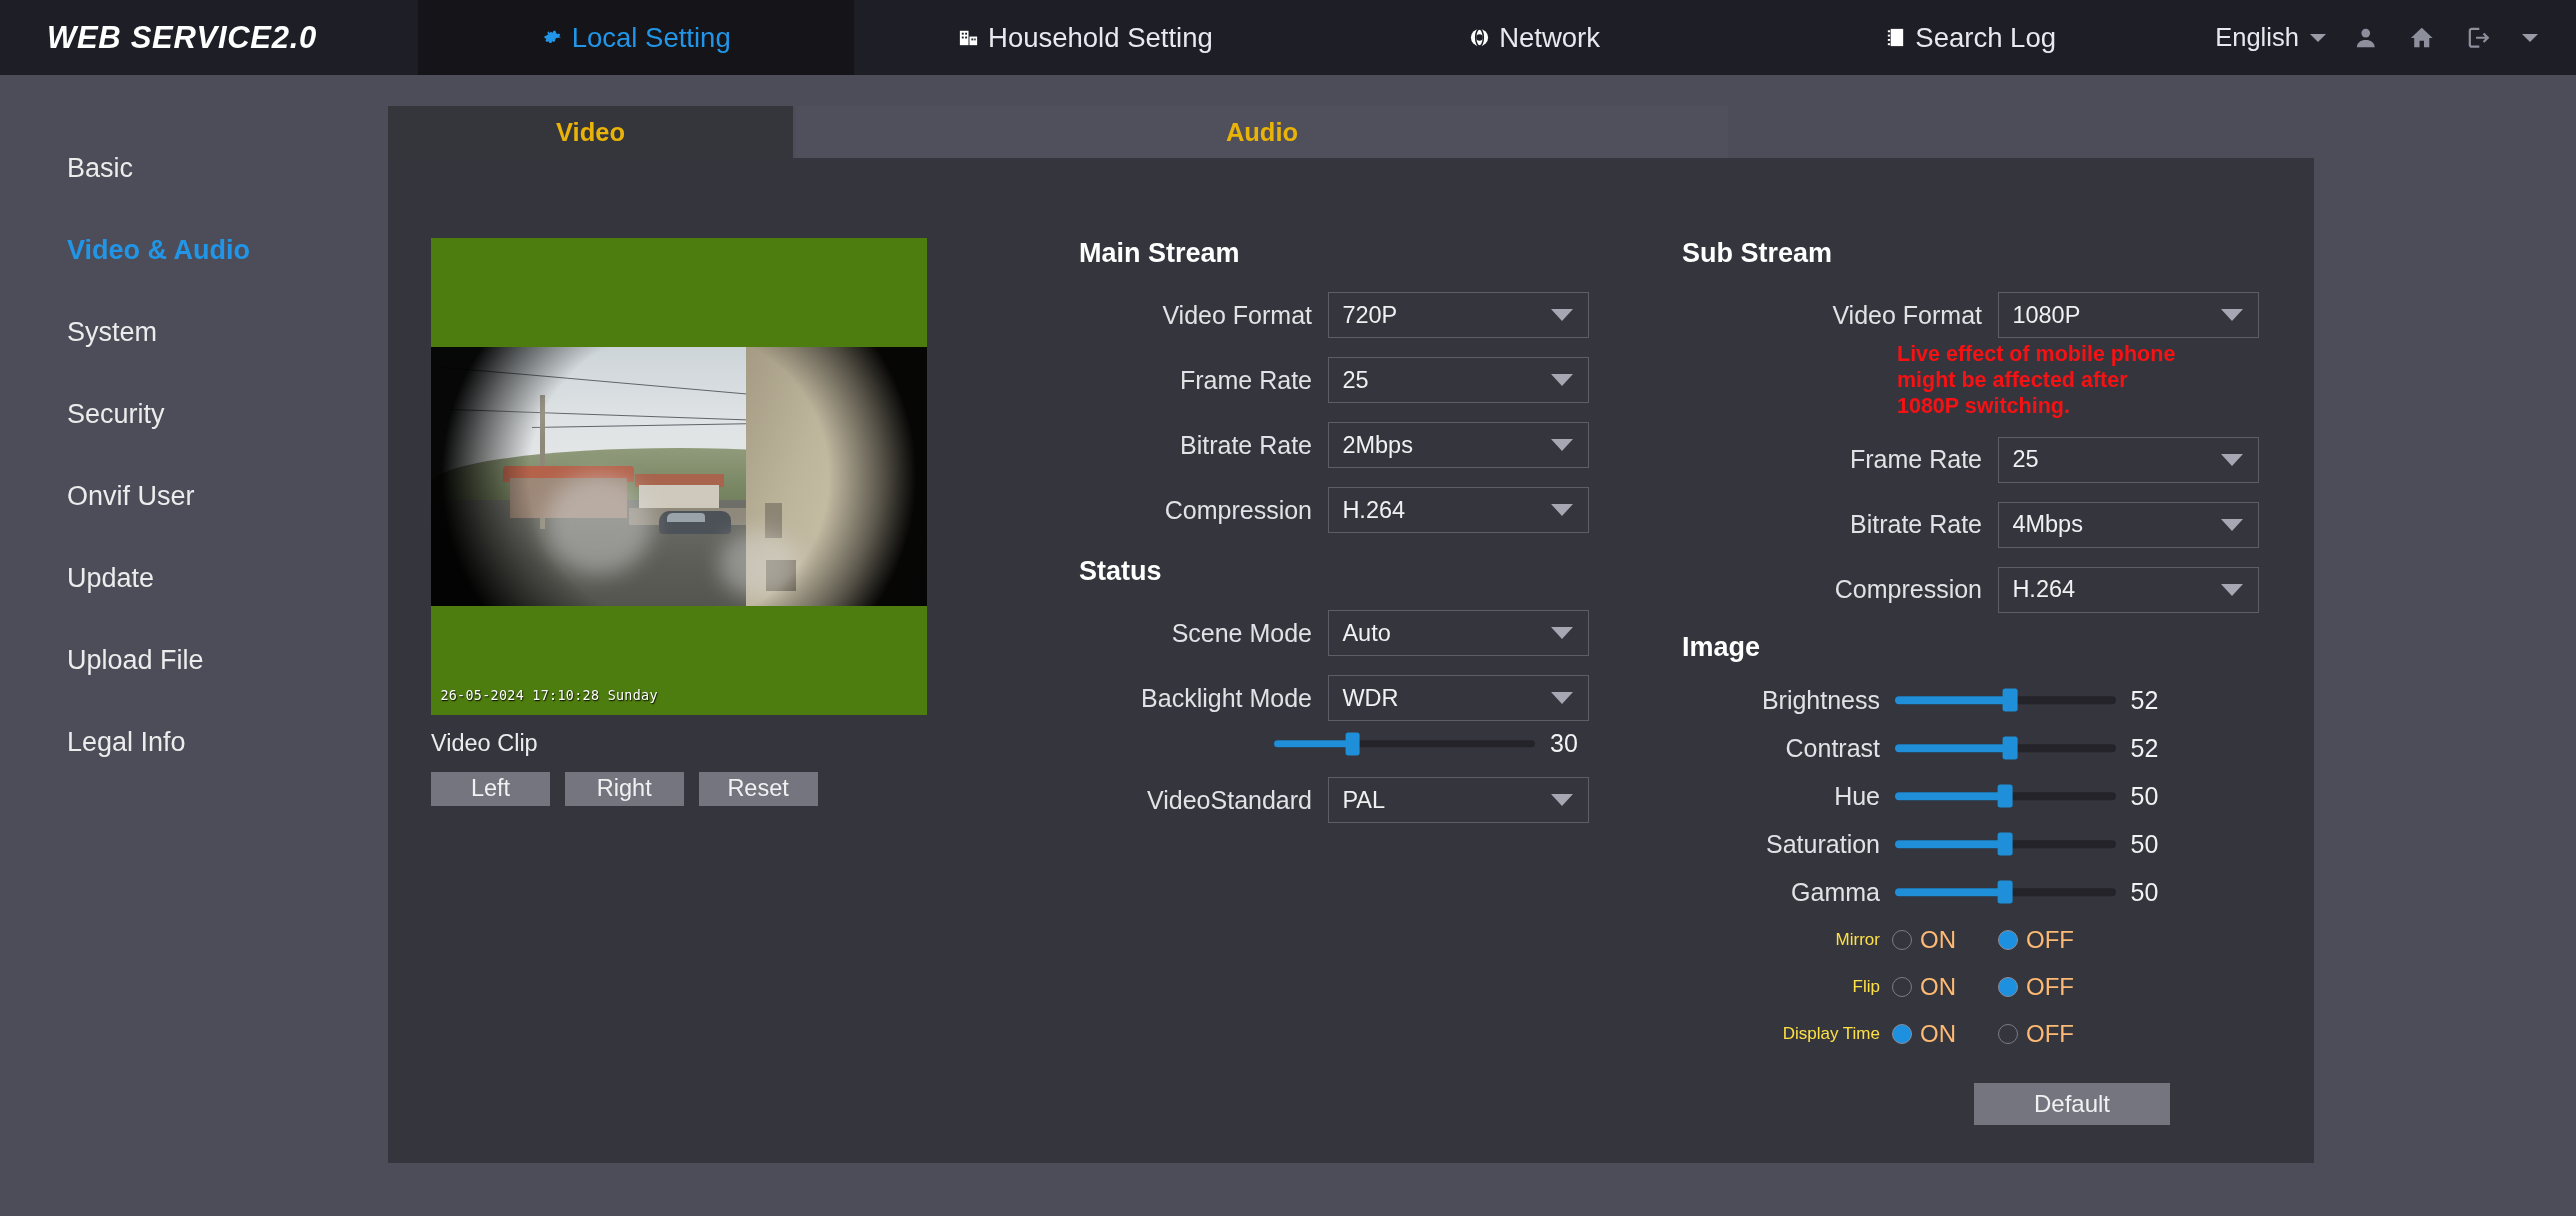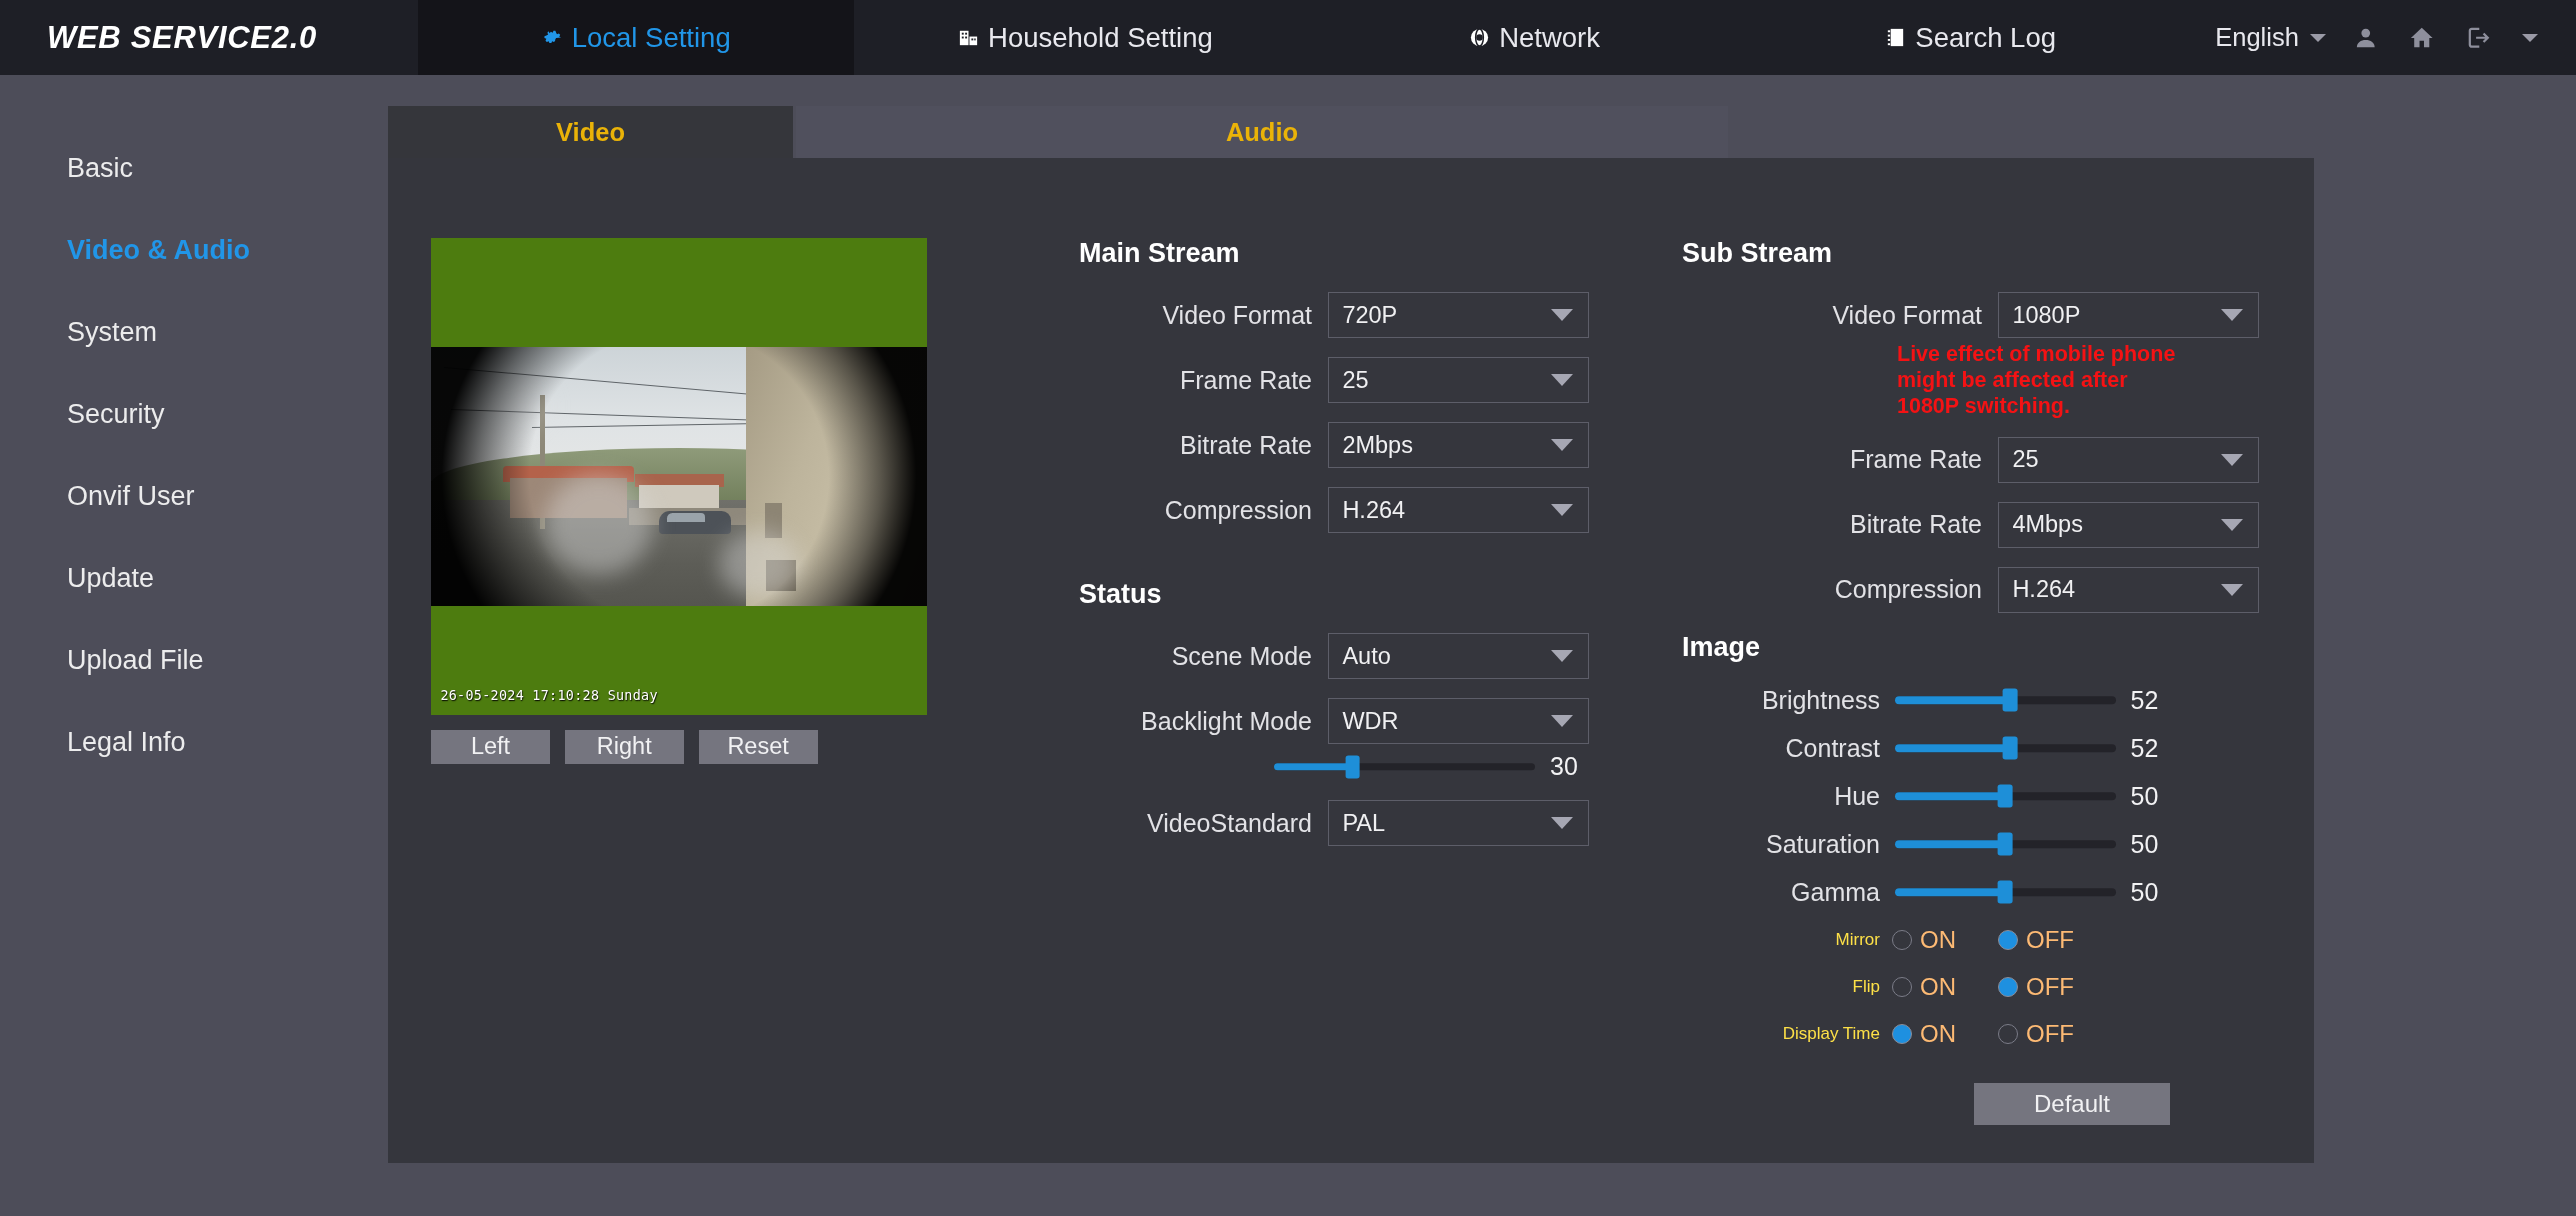--- a/index.html
+++ b/index.html
@@ -395,20 +395,21 @@
           <div class="wall-right"></div>
           <div class="wall-box1"></div>
           <div class="wall-box2"></div>
           <div class="smudge" style="left:114px; top:127px; width:107px; height:101px;"></div>
           <div class="smudge" style="left:288px; top:184px; width:80px; height:67px;"></div>
           <div class="smudge" style="left:60px;  top:32px;  width:60px;  height:54px; opacity:.5;"></div>
         </div>
         <div class="vign"></div>
         <div class="ts">26-05-2024 17:10:28 Sunday</div>
       </div>
+      <div class="vclip-label">Video Clip</div>
       <div class="vclip-btns">
         <div class="btn">Left</div>
         <div class="btn">Right</div>
         <div class="btn">Reset</div>
       </div>
     </div>
 
     <div class="col-main">
       <div class="sec-title">Main Stream</div>
 
@@ -434,21 +435,21 @@
         </div>
       </div>
       <div class="frow">
         <div class="flabel">Compression</div>
         <div class="select">
           <span class="sv">H.264</span>
           <span class="arr"></span>
         </div>
       </div>
 
-      <div class="sec-title" style="margin-top:46px;">Status</div>
+      <div class="sec-title" style="margin-top:23px;">Status</div>
 
       <div class="frow">
         <div class="flabel">Scene Mode</div>
         <div class="select">
           <span class="sv">Auto</span>
           <span class="arr"></span>
         </div>
       </div>
       <div class="frow" style="margin-bottom:8px;">
         <div class="flabel">Backlight Mode</div>

